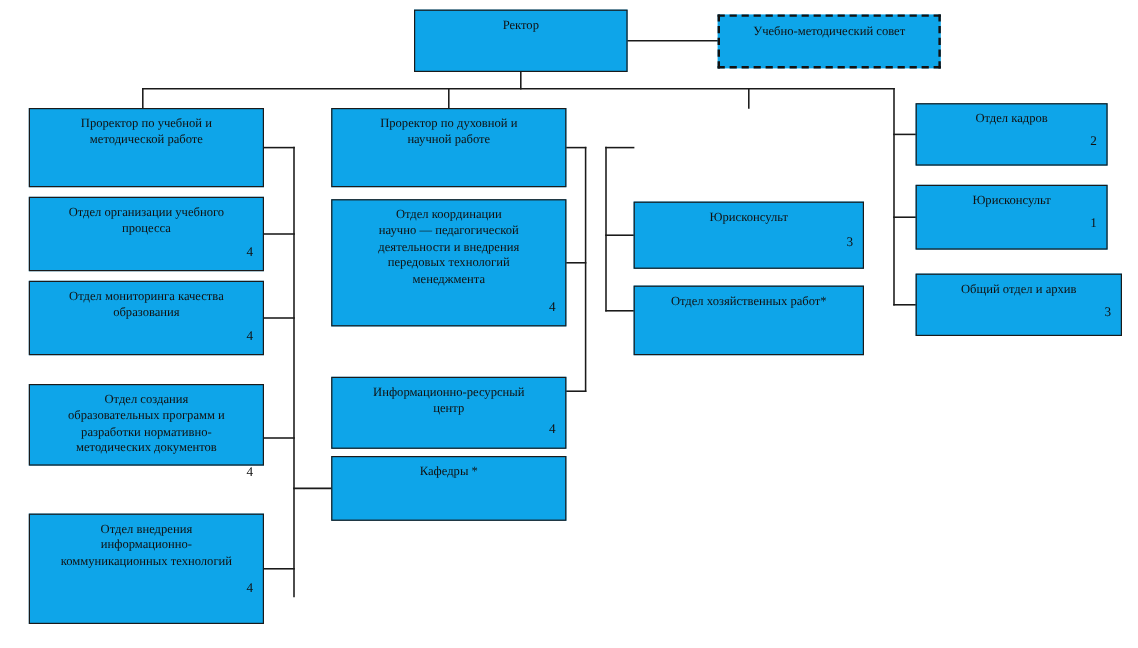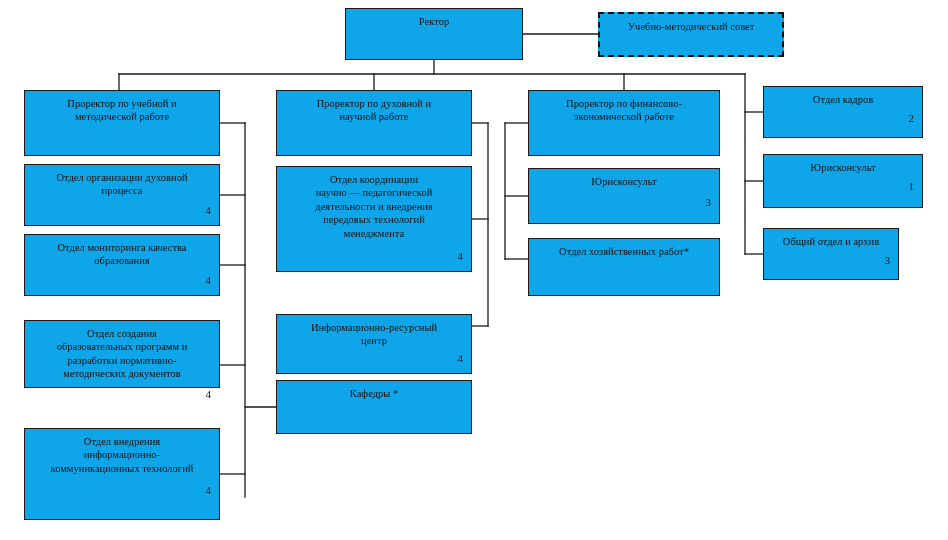--- a/index.html
+++ b/index.html
@@ -95,21 +95,21 @@
     <span class="node-count" style="top: 0px;"></span>
   </div>
 
   <div class="node" style="left: 24px; top: 90px; width: 196px; height: 66px;">
     <span class="node-label">Проректор по учебной и
 методической работе</span>
     <span class="node-count" style="top: 0px;"></span>
   </div>
 
   <div class="node" style="left: 24px; top: 164px; width: 196px; height: 62px;">
-    <span class="node-label">Отдел организации духовной
+    <span class="node-label">Отдел организации учебного
 процесса</span>
     <span class="node-count" style="top: 40px;">4</span>
   </div>
 
   <div class="node" style="left: 24px; top: 234px; width: 196px; height: 62px;">
     <span class="node-label">Отдел мониторинга качества
 образования</span>
     <span class="node-count" style="top: 40px;">4</span>
   </div>
 
@@ -147,25 +147,20 @@
     <span class="node-label">Информационно-ресурсный
 центр</span>
     <span class="node-count" style="top: 38px;">4</span>
   </div>
 
   <div class="node" style="left: 276px; top: 380px; width: 196px; height: 54px;">
     <span class="node-label">Кафедры *</span>
     <span class="node-count" style="top: 0px;"></span>
   </div>
 
-  <div class="node" style="left: 528px; top: 90px; width: 192px; height: 66px;">
-    <span class="node-label">Проректор по финансово-
-экономической работе</span>
-    <span class="node-count" style="top: 0px;"></span>
-  </div>
 
   <div class="node" style="left: 528px; top: 168px; width: 192px; height: 56px;">
     <span class="node-label">Юрисконсульт</span>
     <span class="node-count" style="top: 28px;">3</span>
   </div>
 
   <div class="node" style="left: 528px; top: 238px; width: 192px; height: 58px;">
     <span class="node-label">Отдел хозяйственных работ*</span>
     <span class="node-count" style="top: 0px;"></span>
   </div>
@@ -173,18 +168,18 @@
   <div class="node" style="left: 763px; top: 86px; width: 160px; height: 52px;">
     <span class="node-label">Отдел кадров</span>
     <span class="node-count" style="top: 26px;">2</span>
   </div>
 
   <div class="node" style="left: 763px; top: 154px; width: 160px; height: 54px;">
     <span class="node-label">Юрисконсульт</span>
     <span class="node-count" style="top: 26px;">1</span>
   </div>
 
-  <div class="node" style="left: 763px; top: 228px; width: 136px; height: 52px;">
+  <div class="node" style="left: 763px; top: 228px; width: 172px; height: 52px;">
     <span class="node-label">Общий отдел и архив</span>
     <span class="node-count" style="top: 26px;">3</span>
   </div>
 
 </div>
 
 </body></html>

